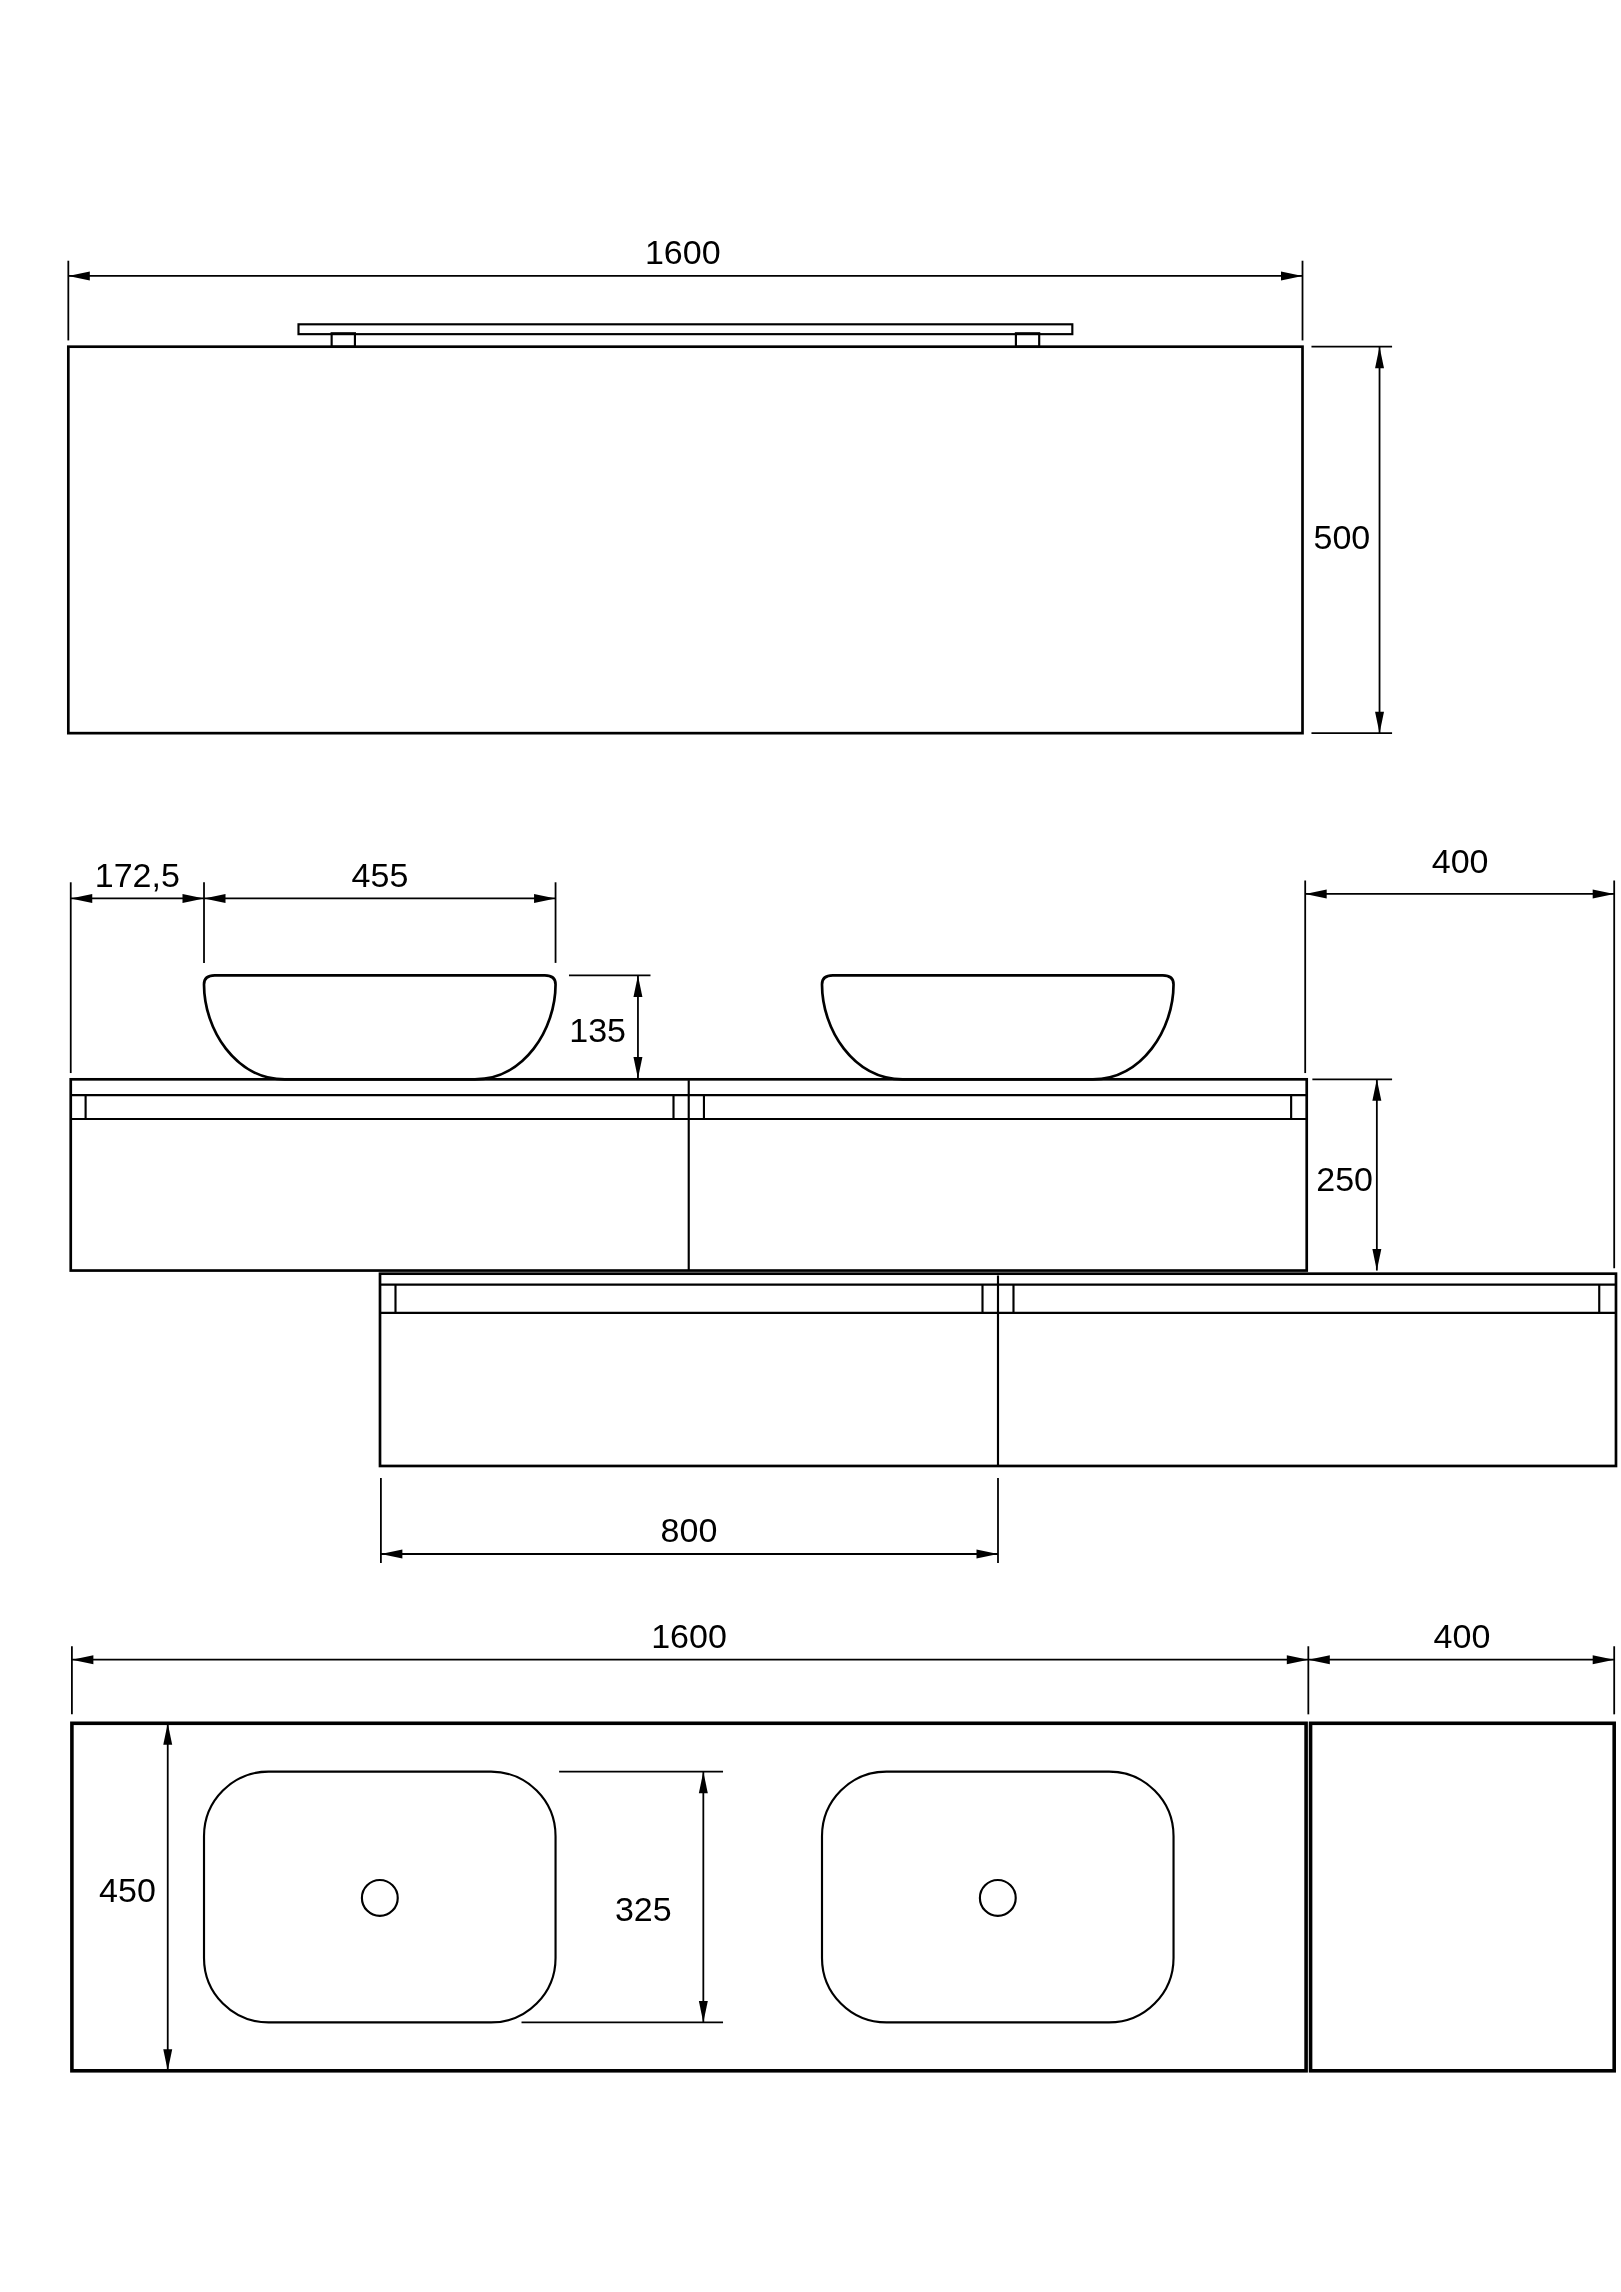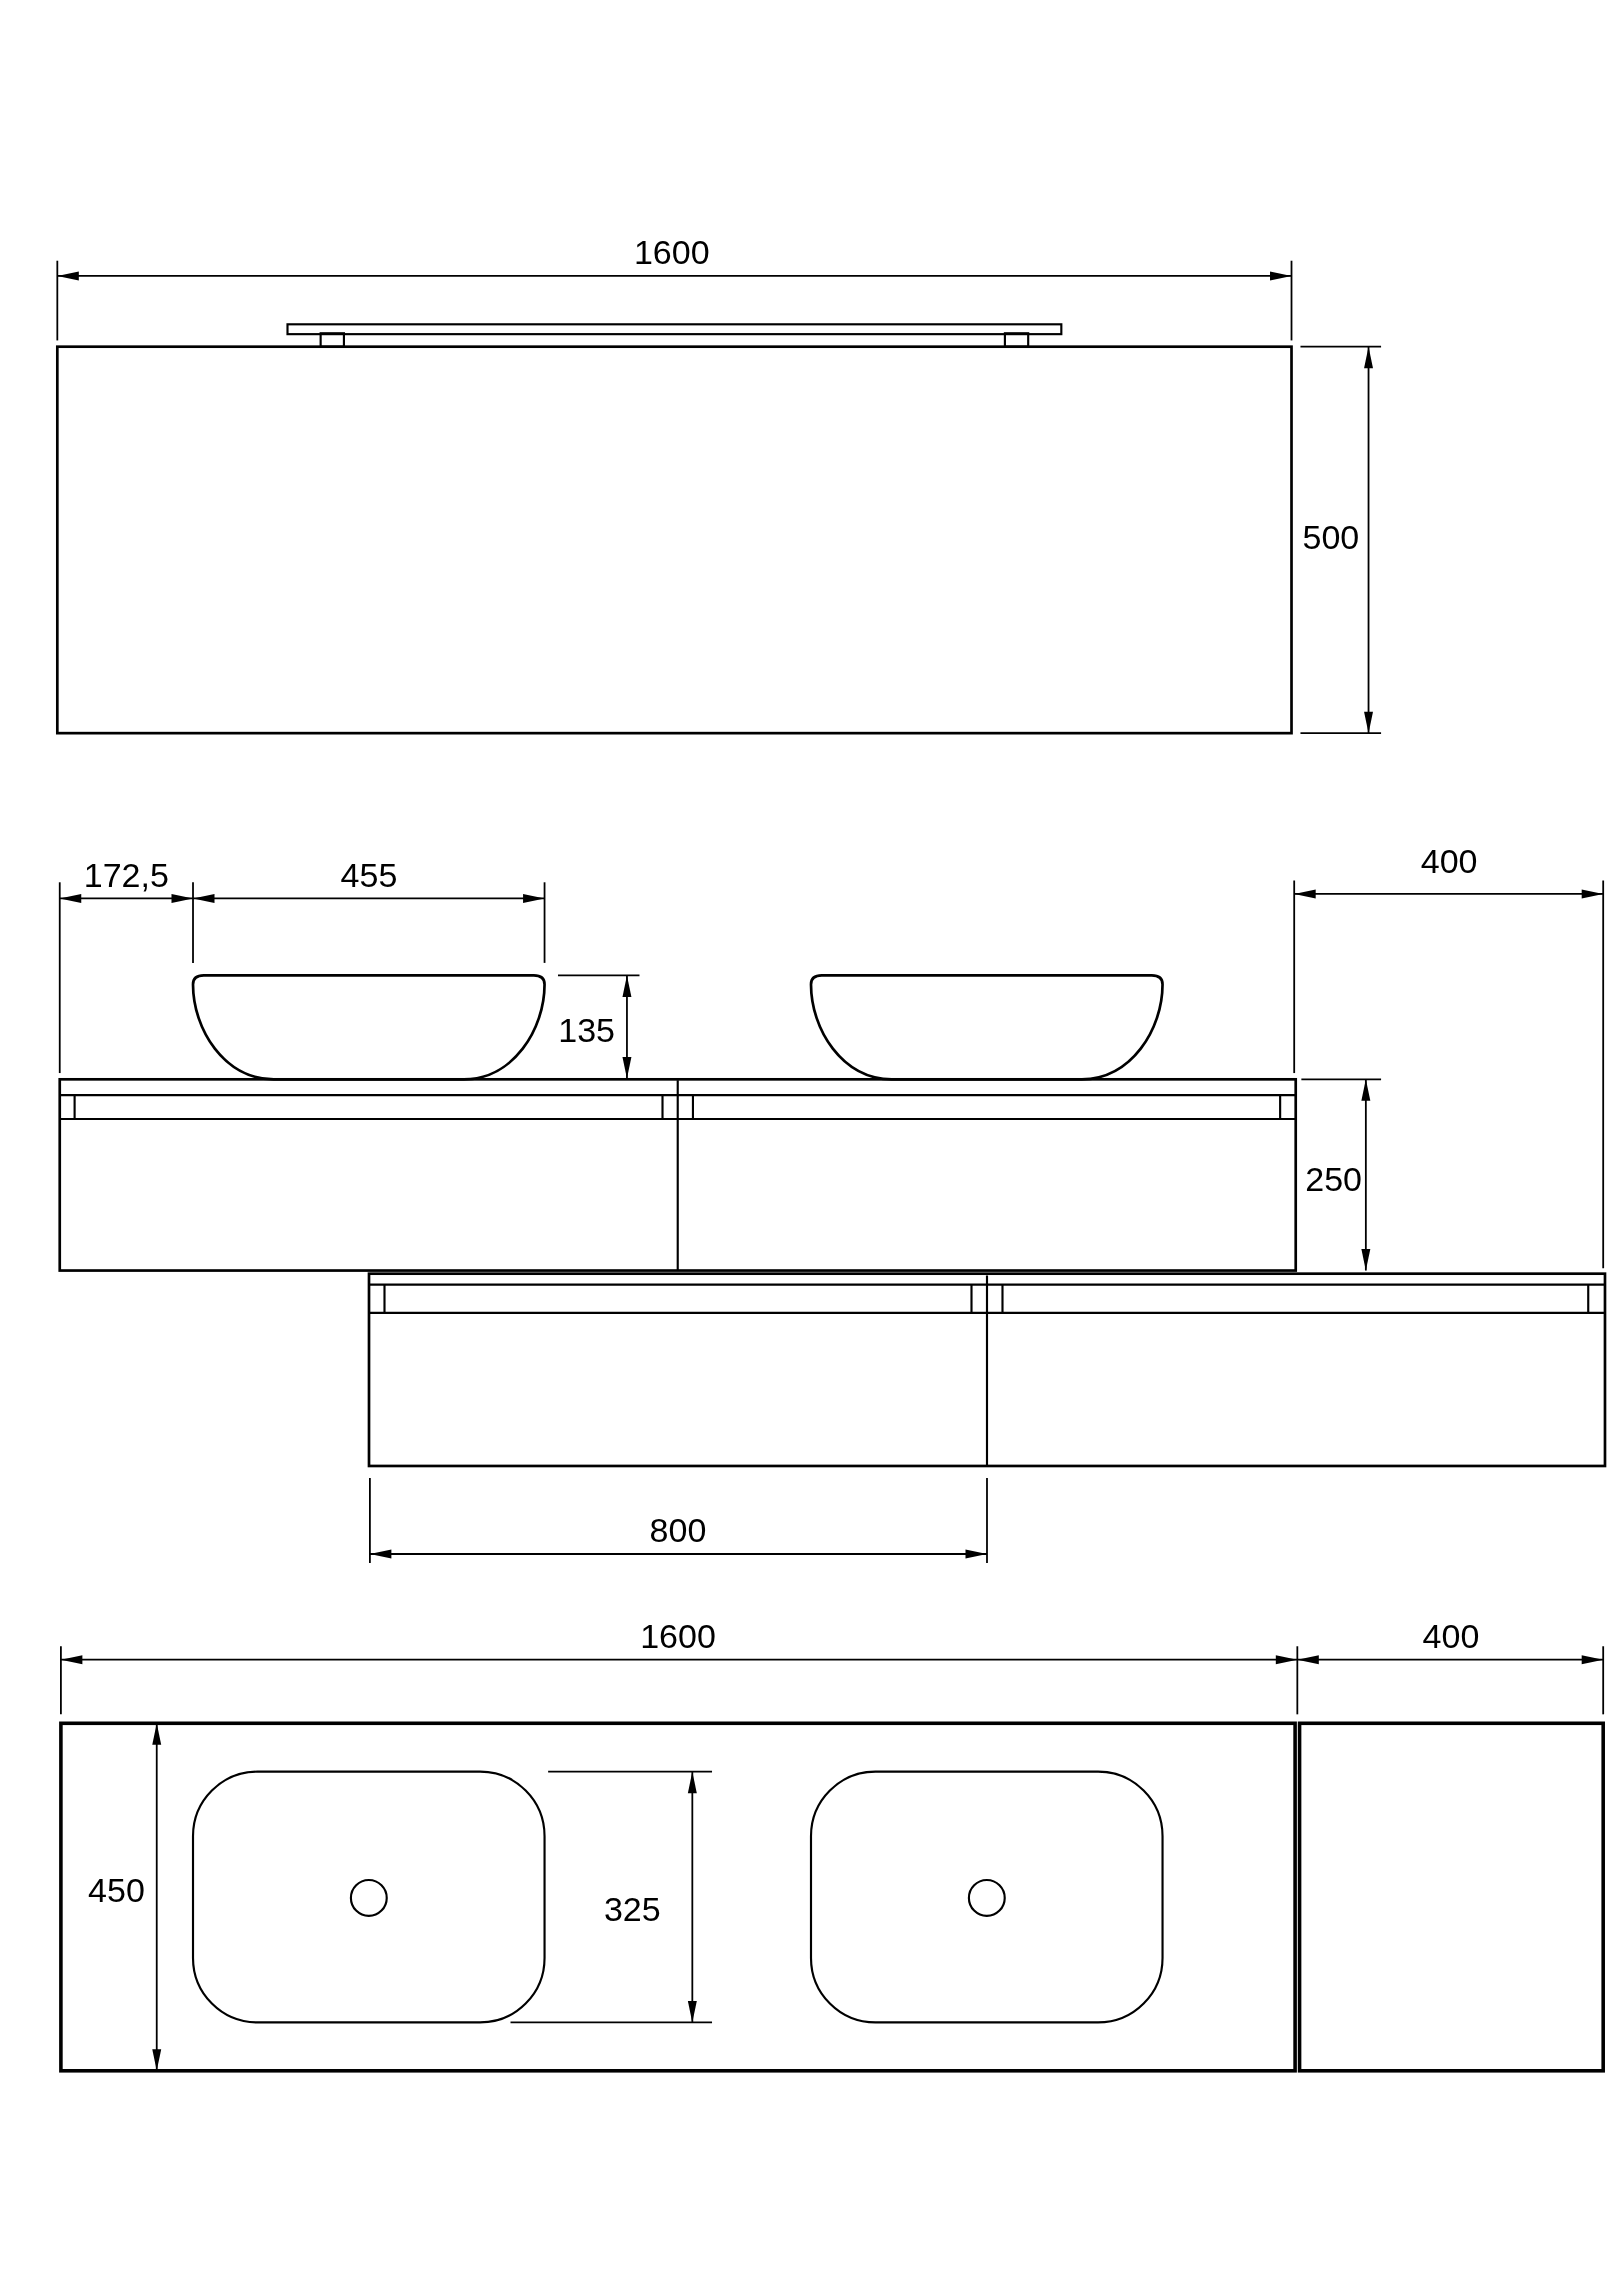--- a/index.html
+++ b/index.html
@@ -5,20 +5,21 @@
   html, body {
     margin: 0;
     padding: 0;
     background: #ffffff;
   }
   .sheet {
     width: 1356px;
     height: 2293px;
     background: #ffffff;
     position: relative;
+    padding-left: 11px;
   }
   svg { display: block; }
   .outline  { fill: none; stroke: #000; stroke-width: 3; }
   .outline4 { fill: none; stroke: #000; stroke-width: 4; }
   .thin     { fill: none; stroke: #000; stroke-width: 2.4; }
   .dim      { fill: none; stroke: #000; stroke-width: 2; }
   .ext      { fill: none; stroke: #000; stroke-width: 2; }
   .lbl {
     font-family: "Liberation Sans", "DejaVu Sans", sans-serif;
     font-size: 38px;

